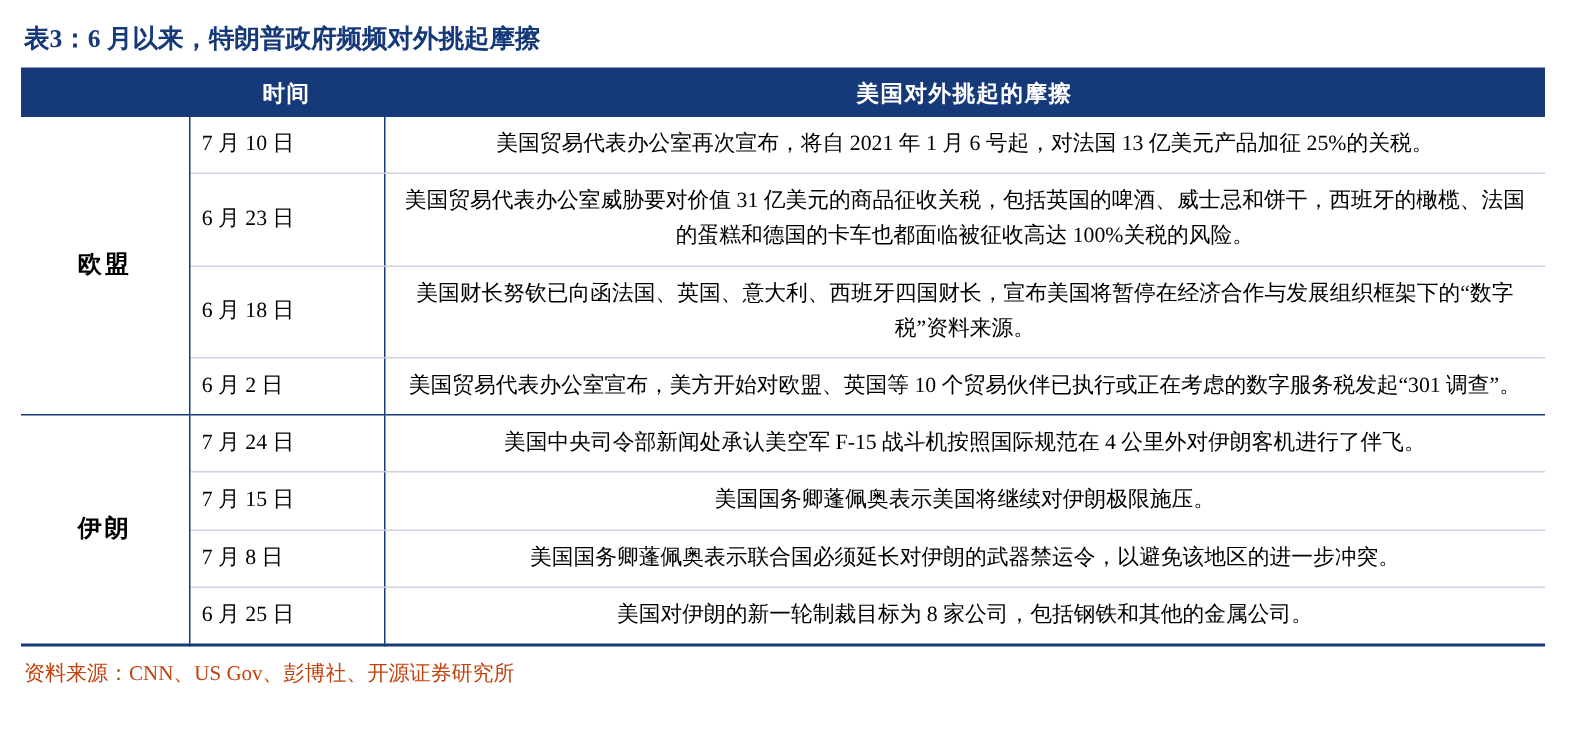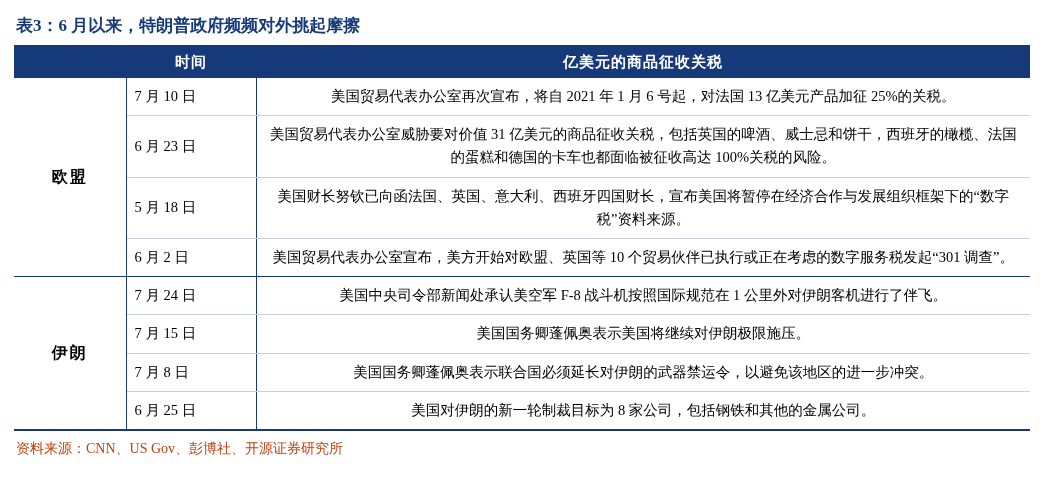--- a/index.html
+++ b/index.html
@@ -151,47 +151,47 @@
   <div class="title-row">
     <span class="title-label">表3：</span>
     <span class="title-text">6 月以来，特朗普政府频频对外挑起摩擦</span>
   </div>
 
   <table class="maintable">
     <thead>
       <tr>
         <th class="col-group"></th>
         <th class="col-date">时间</th>
-        <th class="col-desc">亿美元的商品征收关税</th>
+        <th class="col-desc">美国对外挑起的摩擦</th>
       </tr>
     </thead>
     <tbody>
 
       <tr>
         <td class="group-cell" rowspan="4">欧盟</td>
         <td class="date-cell">7 月 10 日</td>
         <td class="desc-cell">美国贸易代表办公室再次宣布，将自 2021 年 1 月 6 号起，对法国 13 亿美元产品加征 25%的关税。</td>
       </tr>
       <tr>
         <td class="date-cell">6 月 23 日</td>
         <td class="desc-cell">美国贸易代表办公室威胁要对价值 31 亿美元的商品征收关税，包括英国的啤酒、威士忌和饼干，西班牙的橄榄、法国的蛋糕和德国的卡车也都面临被征收高达 100%关税的风险。</td>
       </tr>
       <tr>
-        <td class="date-cell">5 月 18 日</td>
+        <td class="date-cell">6 月 18 日</td>
         <td class="desc-cell">美国财长努钦已向函法国、英国、意大利、西班牙四国财长，宣布美国将暂停在经济合作与发展组织框架下的“数字税”资料来源。</td>
       </tr>
       <tr class="last-in-group">
         <td class="date-cell">6 月 2 日</td>
         <td class="desc-cell">美国贸易代表办公室宣布，美方开始对欧盟、英国等 10 个贸易伙伴已执行或正在考虑的数字服务税发起“301 调查”。</td>
       </tr>
 
       <tr>
         <td class="group-cell last-group" rowspan="4">伊朗</td>
         <td class="date-cell">7 月 24 日</td>
-        <td class="desc-cell">美国中央司令部新闻处承认美空军 F-8 战斗机按照国际规范在 1 公里外对伊朗客机进行了伴飞。</td>
+        <td class="desc-cell">美国中央司令部新闻处承认美空军 F-15 战斗机按照国际规范在 4 公里外对伊朗客机进行了伴飞。</td>
       </tr>
       <tr>
         <td class="date-cell">7 月 15 日</td>
         <td class="desc-cell">美国国务卿蓬佩奥表示美国将继续对伊朗极限施压。</td>
       </tr>
       <tr>
         <td class="date-cell">7 月 8 日</td>
         <td class="desc-cell">美国国务卿蓬佩奥表示联合国必须延长对伊朗的武器禁运令，以避免该地区的进一步冲突。</td>
       </tr>
       <tr class="very-last">

